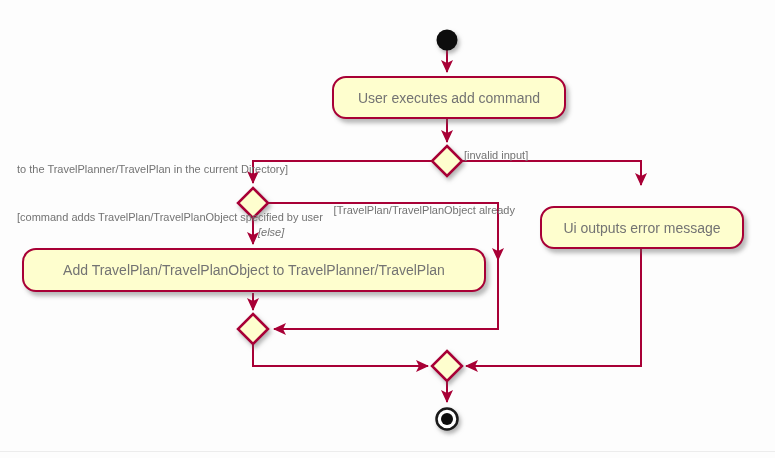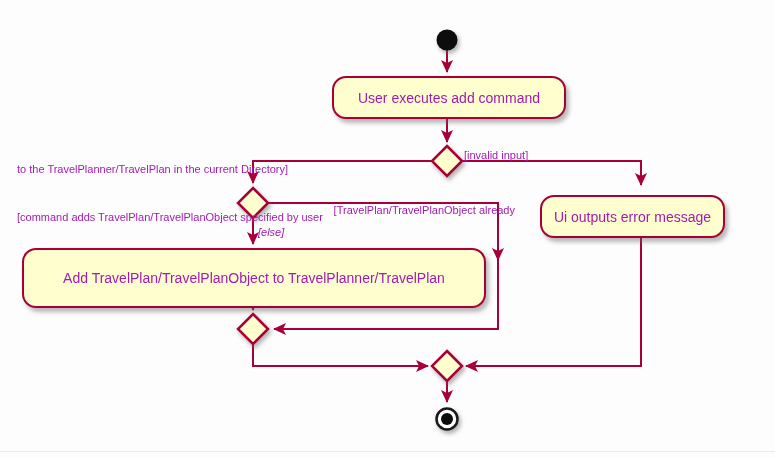--- a/index.html
+++ b/index.html
@@ -1,35 +1,35 @@
 <!DOCTYPE html>
 <html><head>
 <meta charset="utf-8">
 <style>
   html,body{margin:0;padding:0;background:#fdfdfd;}
   .stage{
     position:relative;width:775px;height:458px;background:#fdfdfd;
-    font-family:"Liberation Sans","DejaVu Sans",sans-serif;color:#a21caf;
+    font-family:"Liberation Sans","DejaVu Sans",sans-serif;color:#737373;
     overflow:hidden;
   }
   .stage::after{
     content:"";position:absolute;left:0;top:451px;width:775px;height:1px;
     background:#ececec;
   }
   .edges{position:absolute;left:0;top:0;width:775px;height:458px;}
   .activity{
     position:absolute;box-sizing:border-box;
     background:#FEFECE;border:2.5px solid #A80036;border-radius:14px;
     display:flex;align-items:center;justify-content:center;
     font-size:14px;line-height:16px;white-space:nowrap;
     box-shadow:3px 4px 4px rgba(100,100,100,0.45);
   }
   .act-user{left:332px;top:76px;width:234px;height:43px;}
-  .act-error{left:540px;top:195px;width:185px;height:43px;}
-  .act-add{left:22px;top:248px;width:464px;height:60px;justify-content:center;}
+  .act-error{left:540px;top:206px;width:204px;height:43px;}
+  .act-add{left:22px;top:248px;width:464px;height:44px;justify-content:center;}
   .guard{
     position:absolute;font-size:11px;line-height:16px;white-space:pre;
   }
   .guard-command{left:17px;top:129px;text-align:left;}
   .guard-invalid{left:464px;top:147px;}
   .guard-already{left:265px;top:170px;width:250px;text-align:right;}
   .guard-else{left:258px;top:224px;font-style:italic;}
   .diamond{filter:drop-shadow(2px 3px 2px rgba(100,100,100,0.5));}
   .startdot{filter:drop-shadow(2px 3px 2px rgba(100,100,100,0.5));}
 </style>

